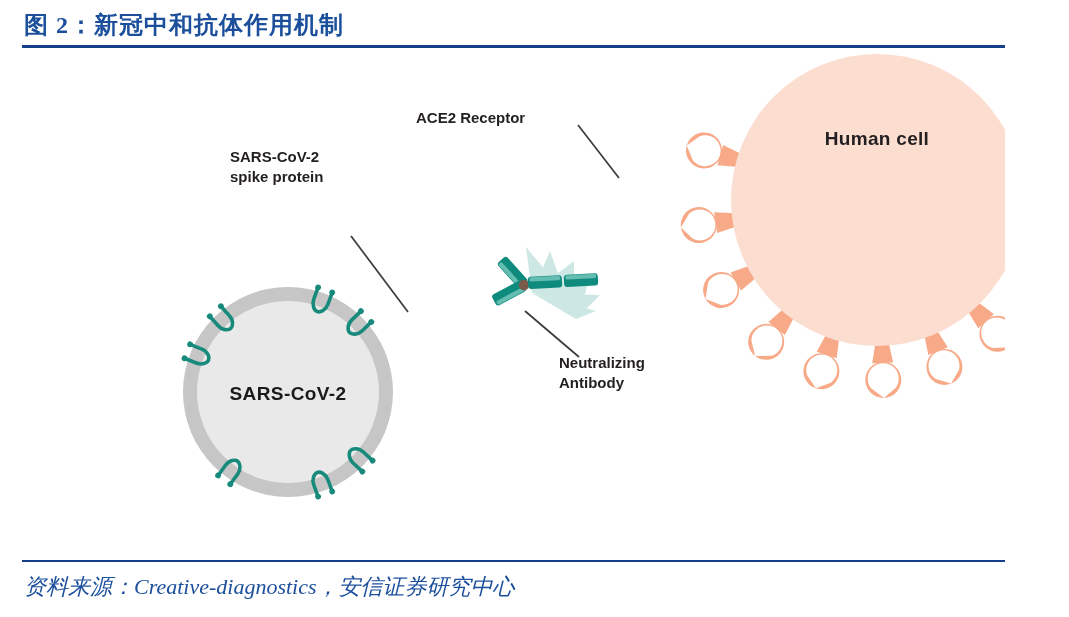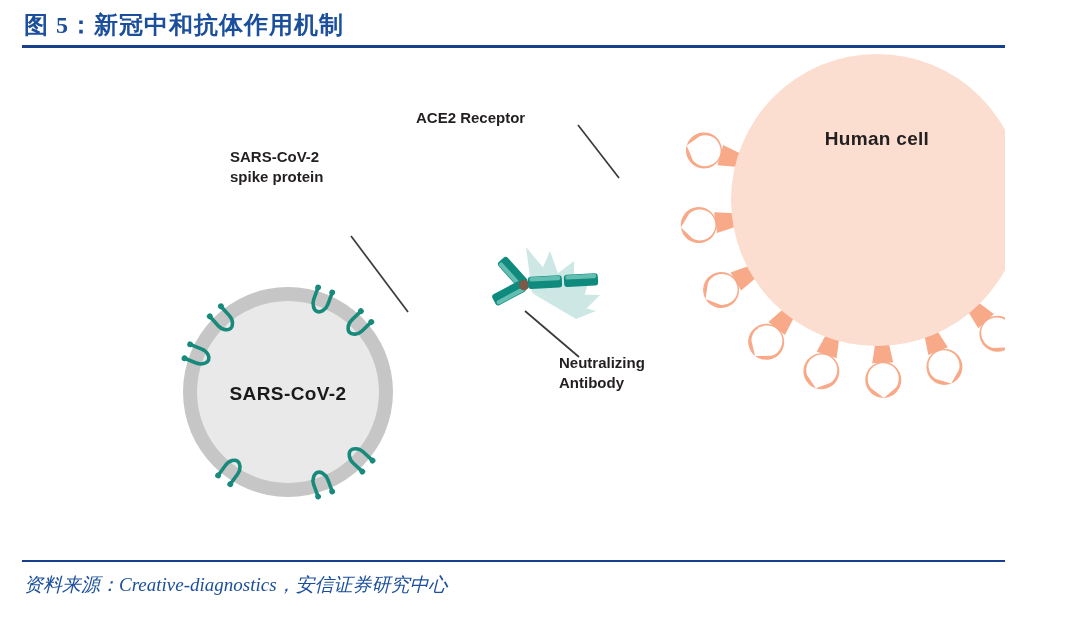--- a/index.html
+++ b/index.html
@@ -47,21 +47,21 @@
     width: 983px;
     height: 2px;
     background: #16408c;
   }
   #source-text {
     position: absolute;
     left: 24px;
     top: 572px;
     font-family: "Liberation Serif", serif;
     font-style: italic;
-    font-size: 19px;
+    font-size: 22px;
     color: #1b4f9c;
     white-space: nowrap;
   }
 
   
   #figure-canvas {
     position: absolute;
     left: 22px;
     top: 50px;
     width: 983px;
@@ -98,21 +98,21 @@
     stroke: #3b3b3b;
     stroke-width: 1.7;
     fill: none;
   }
 </style>
 </head>
 <body>
 
 <div id="page">
 
-  <div id="fig-title">图 5：新冠中和抗体作用机制</div>
+  <div id="fig-title">图 2：新冠中和抗体作用机制</div>
 
   <div id="title-rule"></div>
 
   <div id="figure-canvas">
     <svg id="figure-svg" viewBox="0 0 983 505" xmlns="http://www.w3.org/2000/svg">
 
       <defs>
 
         <g id="spike">
           <path d="M -2.6,0 L 2.6,0 L 3.4,30 L -3.4,30 Z" fill="#f09468"></path>

